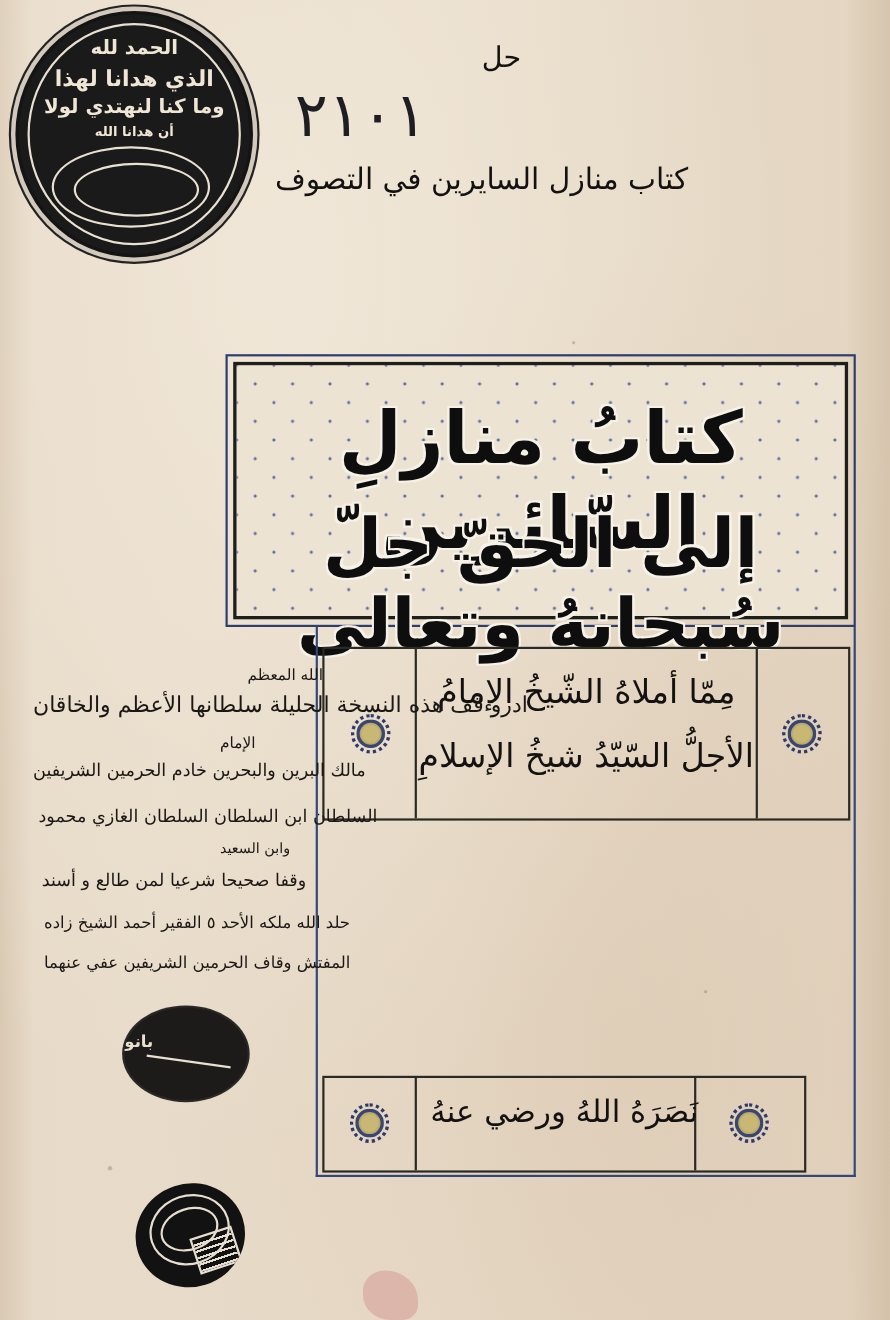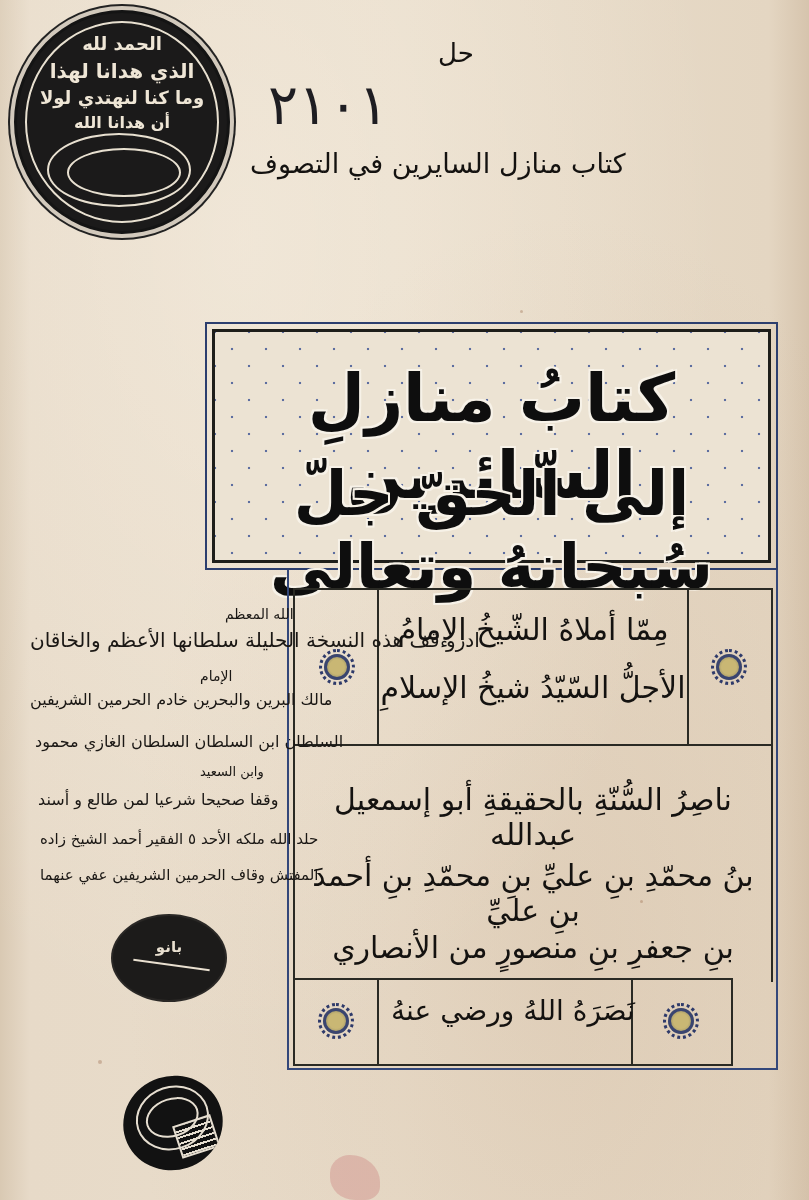--- a/index.html
+++ b/index.html
@@ -13,21 +13,21 @@
   .stain{position:absolute;left:330px;top:1155px;width:50px;height:45px;border-radius:40% 60% 30% 50%;background:rgba(200,120,120,0.35);}
   .ar{direction:rtl;font-family:"DejaVu Sans",sans-serif;color:#141210;white-space:nowrap;position:absolute;}
   
   .seal-round{position:absolute;left:14px;top:10px;width:210px;height:218px;border-radius:50%;
     background:#1b1a1a;border:3px solid #141414;box-shadow:0 0 0 4px rgba(230,220,205,0.9),0 0 0 6px #222;overflow:hidden;}
   .seal-round .ring{position:absolute;inset:8px;border-radius:50%;border:2px solid #e8e0d0;}
   .seal-round .txt{position:absolute;left:0;right:0;text-align:center;color:#efe6d6;direction:rtl;font-size:20px;font-weight:bold;}
   .seal-round .tughra{position:absolute;left:30px;top:120px;width:140px;height:70px;border:2px solid #e8e0d0;border-radius:50%;}
   .seal-round .tughra2{position:absolute;left:50px;top:135px;width:110px;height:45px;border:2px solid #e8e0d0;border-radius:50%;}
   .seal-small{position:absolute;left:113px;top:916px;width:112px;height:84px;border-radius:50%;background:#1c1b1a;box-shadow:0 0 0 2px #2a2826;overflow:hidden;}
-  .seal-small .txt{position:absolute;left:0;right:0;top:22px;text-align:center;direction:rtl;color:#e9e0d0;font-size:15px;font-weight:bold;}
+  .seal-small .txt{position:absolute;left:0;right:0;top:22px;text-align:left;direction:rtl;color:#e9e0d0;font-size:15px;font-weight:bold;}
   .seal-small .line{position:absolute;left:20px;right:15px;top:48px;height:2px;background:#e9e0d0;transform:rotate(8deg);}
   .seal-oval{position:absolute;left:123px;top:1076px;width:100px;height:94px;border-radius:50% / 50%;background:#121212;transform:rotate(-18deg);overflow:hidden;}
   .seal-oval .r1{position:absolute;left:14px;top:10px;width:70px;height:60px;border:2px solid #e6ded0;border-radius:50%;}
   .seal-oval .r2{position:absolute;left:24px;top:22px;width:50px;height:35px;border:2px solid #e6ded0;border-radius:50%;}
   .seal-oval .knot{position:absolute;left:48px;top:50px;width:36px;height:30px;border:2px solid #e6ded0;background:repeating-linear-gradient(0deg,#e6ded0 0 2px,transparent 2px 6px);}
   
   .frame-title{position:absolute;left:205px;top:322px;width:573px;height:248px;border:2px solid #2c3e6e;box-sizing:border-box;}
   .frame-title .inner{position:absolute;left:5px;top:5px;right:5px;bottom:5px;border:3px solid #1e1e1a;
      background-color:#ece3d3;
      background-image:radial-gradient(circle,#5d6ea0 1.2px,transparent 1.6px),radial-gradient(circle,#5d6ea0 1.2px,transparent 1.6px);
@@ -52,21 +52,21 @@
   <div class="spot" style="left:98px;top:1060px;width:4px;height:4px;"></div>
   <div class="spot" style="left:520px;top:310px;width:3px;height:3px;"></div>
   <div class="spot" style="left:640px;top:900px;width:3px;height:3px;"></div>
   <div class="stain"></div>
 
   <div class="seal-round">
     <div class="ring"></div>
     <div class="txt" style="top:20px;font-size:18px;">الحمد لله</div>
     <div class="txt" style="top:46px;">الذي هدانا لهذا</div>
     <div class="txt" style="top:74px;font-size:18px;">وما كنا لنهتدي لولا</div>
-    <div class="txt" style="top:100px;font-size:16px;">أن هدانا الله</div>
+    <div class="txt" style="top:100px;font-size:12px;">أن هدانا الله</div>
     <div class="tughra"></div>
     <div class="tughra2"></div>
   </div>
 
   <div class="ar" style="left:438px;top:38px;font-size:26px;">حل</div>
   <div class="num">٢١٠١</div>
   <div class="ar" style="left:250px;top:148px;font-size:27px;">كتاب منازل السايرين في التصوف</div>
 
   <div class="frame-title">
     <div class="inner">
@@ -81,25 +81,20 @@
     <div class="panel" style="left:0;top:0;width:84px;height:154px;border-width:0 2px 0 0;">
       <div class="rosette" style="left:29px;top:64px;"></div>
     </div>
     <div class="panel" style="right:0;top:0;width:84px;height:154px;border-width:0 0 0 2px;">
       <div class="rosette" style="left:27px;top:64px;"></div>
     </div>
     <div class="line-text" style="top:22px;font-size:30px;">مِمّا أملاهُ الشّيخُ الإمامُ</div>
     <div class="line-text" style="top:80px;font-size:30px;text-align:center;">الأجلُّ السّيّدُ شيخُ الإسلامِ</div>
   </div>
 
-  <div class="box" style="left:293px;top:744px;width:480px;height:238px;border-top:none;border-bottom:none;">
-    <div class="line-text" style="top:38px;font-size:30px;">ناصِرُ السُّنّةِ بالحقيقةِ أبو إسمعيل عبدالله</div>
-    <div class="line-text" style="top:114px;font-size:30px;">بنُ محمّدِ بنِ عليِّ بنِ محمّدِ بنِ أحمدَ بنِ عليِّ</div>
-    <div class="line-text" style="top:186px;font-size:30px;">بنِ جعفرِ بنِ منصورٍ من الأنصاري</div>
-  </div>
 
   <div class="box" style="left:293px;top:978px;width:440px;height:88px;">
     <div class="panel" style="left:0;top:0;width:84px;height:84px;border-width:0 2px 0 0;">
       <div class="rosette" style="left:28px;top:28px;"></div>
     </div>
     <div class="panel" style="right:0;top:0;width:100px;height:84px;border-width:0 0 0 2px;">
       <div class="rosette" style="left:35px;top:28px;"></div>
     </div>
     <div class="line-text" style="top:14px;font-size:28px;">نَصَرَهُ اللهُ ورضي عنهُ</div>
   </div>

